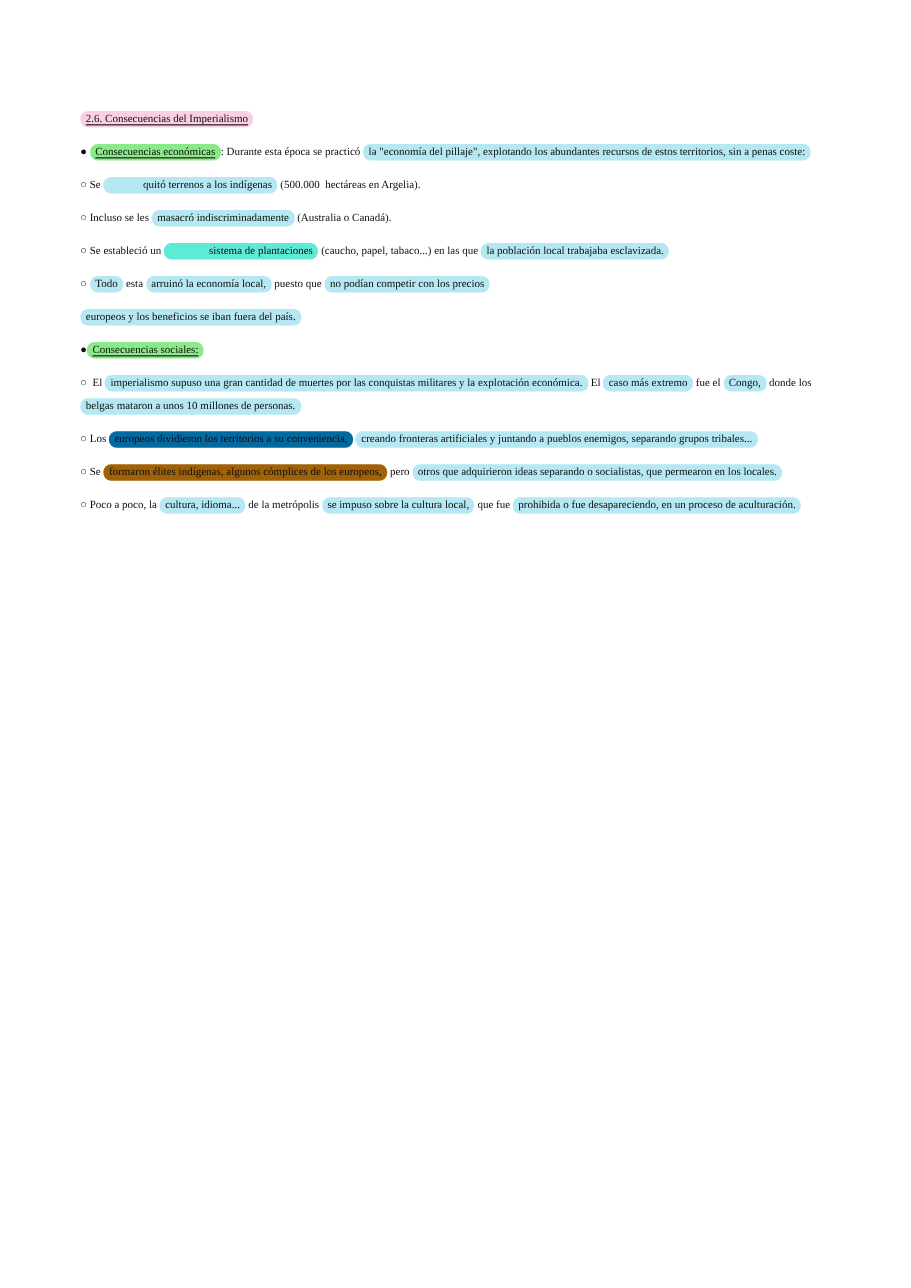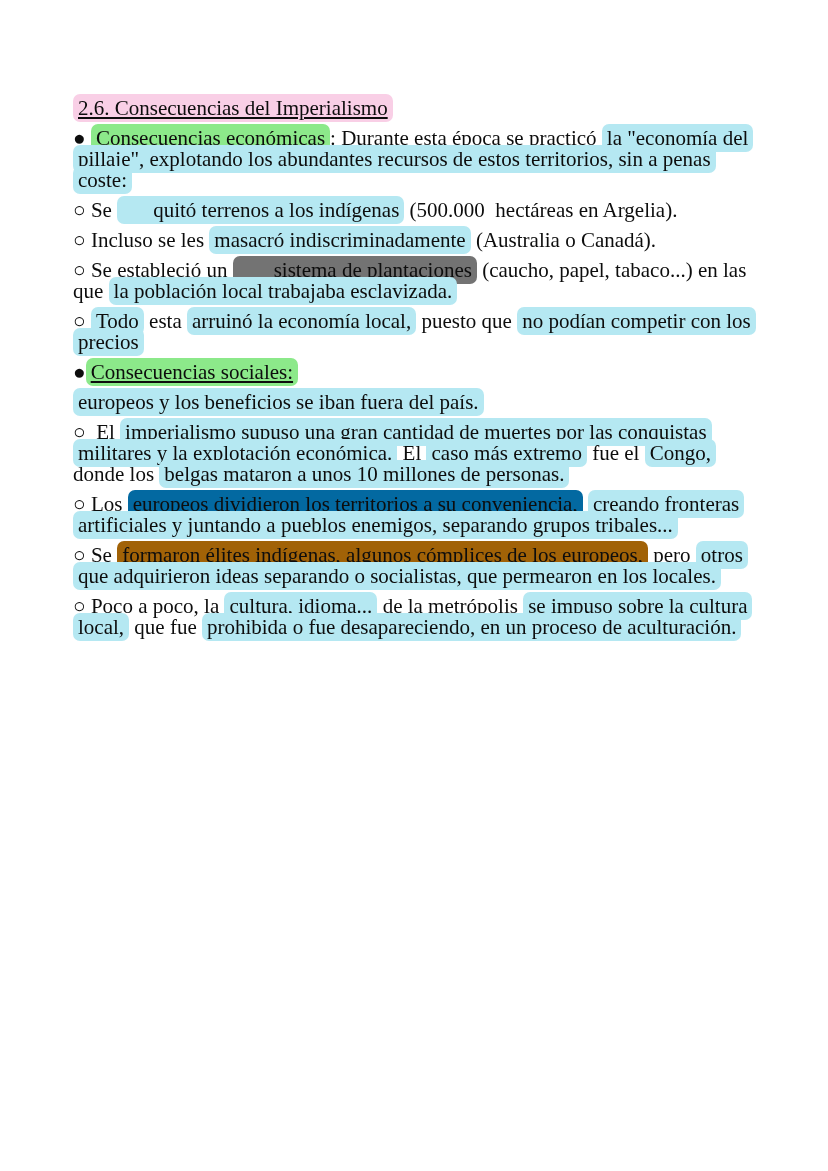--- a/index.html
+++ b/index.html
@@ -14,21 +14,21 @@
     background: #ffffff;
     overflow: hidden;
     font-family: "Liberation Serif", serif;
     color: #0d0d0d;
   }
   .doc-body {
     position: absolute;
     top: 98px;
     left: 73px;
     width: 680px;
-    font-size: 21px;
+    font-size: 10px;
     line-height: 21px;
   }
   p.para {
     margin: 0 0 9px 0;
   }
   .bullet {
     white-space: pre;
   }
   .hl {
     padding: 2px 5px;
@@ -43,22 +43,22 @@
 </style>
 </head>
 <body>
 
 <div class="page">
   <div class="doc-body">
       <p class="para"><span class="hl ul" style="background-color: rgb(249, 207, 230);">2.6. Consecuencias del Imperialismo</span></p>
       <p class="para"><span class="bullet">● </span><span class="hl ul" style="background-color: rgb(140, 233, 138);">Consecuencias económicas</span><span>: Durante esta época se practicó </span><span class="hl" style="background-color: rgb(181, 232, 242);">la "economía del pillaje", explotando los abundantes recursos de estos territorios, sin a penas coste:</span></p>
       <p class="para"><span class="bullet">○ </span><span>Se </span><span class="hl" style="background-color: rgb(181, 232, 242); padding-left: 36px;">quitó terrenos a los indígenas</span><span> (500.000 &nbsp;hectáreas en Argelia).</span></p>
       <p class="para"><span class="bullet">○ </span><span>Incluso se les </span><span class="hl" style="background-color: rgb(181, 232, 242);">masacró indiscriminadamente</span><span> (Australia o Canadá).</span></p>
-      <p class="para"><span class="bullet">○ </span><span>Se estableció un </span><span class="hl" style="background-color: #737373; padding-left: 41px;">sistema de plantaciones</span><span> (caucho, papel, tabaco...) en las que </span><span class="hl" style="background-color: rgb(181, 232, 242);">la población local trabajaba esclavizada.</span></p>
+      <p class="para"><span class="bullet">○ </span><span>Se estableció un </span><span class="hl" style="background-color: #5eead4; padding-left: 41px;">sistema de plantaciones</span><span> (caucho, papel, tabaco...) en las que </span><span class="hl" style="background-color: rgb(181, 232, 242);">la población local trabajaba esclavizada.</span></p>
       <p class="para"><span class="bullet">○ </span><span class="hl" style="background-color: rgb(181, 232, 242); text-align: right;">Todo</span><span> esta </span><span class="hl" style="background-color: rgb(181, 232, 242);">arruinó la economía local,</span><span> puesto que </span><span class="hl" style="background-color: rgb(181, 232, 242);">no podían competir con los precios</span></p>
+      <p class="para"><span class="hl" style="background-color: rgb(181, 232, 242);">europeos y los beneficios se iban fuera del país.</span></p>
       <p class="para"><span class="bullet">●</span><span class="hl ul" style="background-color: rgb(140, 233, 138);">Consecuencias sociales:</span></p>
-      <p class="para"><span class="hl" style="background-color: rgb(181, 232, 242);">europeos y los beneficios se iban fuera del país.</span></p>
       <p class="para"><span class="bullet">○ </span><span>&nbsp;El </span><span class="hl" style="background-color: rgb(181, 232, 242);">imperialismo supuso una gran cantidad de muertes por las conquistas militares y la explotación económica.</span><span> El </span><span class="hl" style="background-color: rgb(181, 232, 242);">caso más extremo</span><span> fue el </span><span class="hl" style="background-color: rgb(181, 232, 242);">Congo,</span><span> donde los </span><span class="hl" style="background-color: rgb(181, 232, 242);">belgas mataron a unos 10 millones de personas.</span></p>
       <p class="para"><span class="bullet">○ </span><span>Los </span><span class="hl" style="background-color: #0369a1;">europeos dividieron los territorios a su conveniencia,</span><span> </span><span class="hl" style="background-color: rgb(181, 232, 242);">creando fronteras artificiales y juntando a pueblos enemigos, separando grupos tribales...</span></p>
       <p class="para"><span class="bullet">○ </span><span>Se </span><span class="hl" style="background-color: #a16207;">formaron élites indígenas, algunos cómplices de los europeos,</span><span> pero </span><span class="hl" style="background-color: rgb(181, 232, 242);">otros que adquirieron ideas separando o socialistas, que permearon en los locales.</span></p>
       <p class="para"><span class="bullet">○ </span><span>Poco a poco, la </span><span class="hl" style="background-color: rgb(181, 232, 242);">cultura, idioma...</span><span> de la metrópolis </span><span class="hl" style="background-color: rgb(181, 232, 242);">se impuso sobre la cultura local,</span><span> que fue </span><span class="hl" style="background-color: rgb(181, 232, 242);">prohibida o fue desapareciendo, en un proceso de aculturación.</span></p>
     </div>
 </div>
 
 </body></html>

